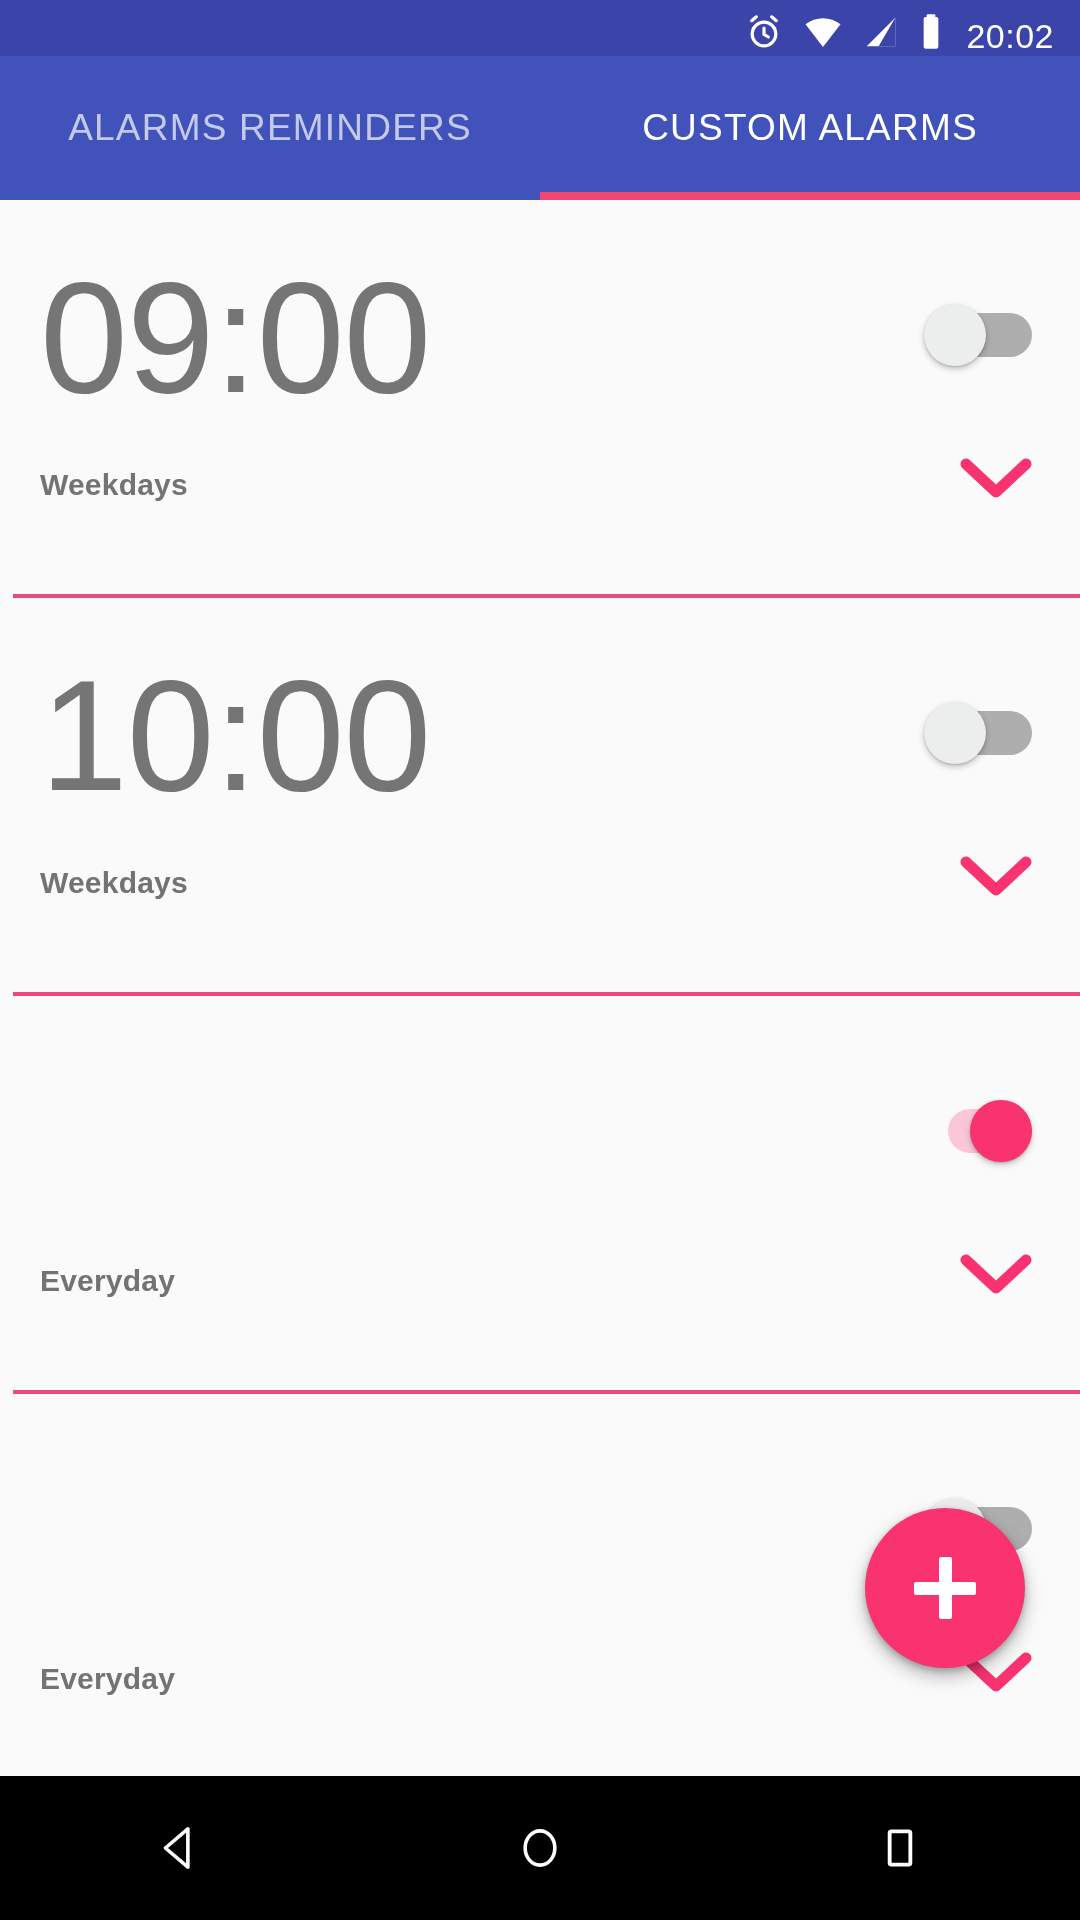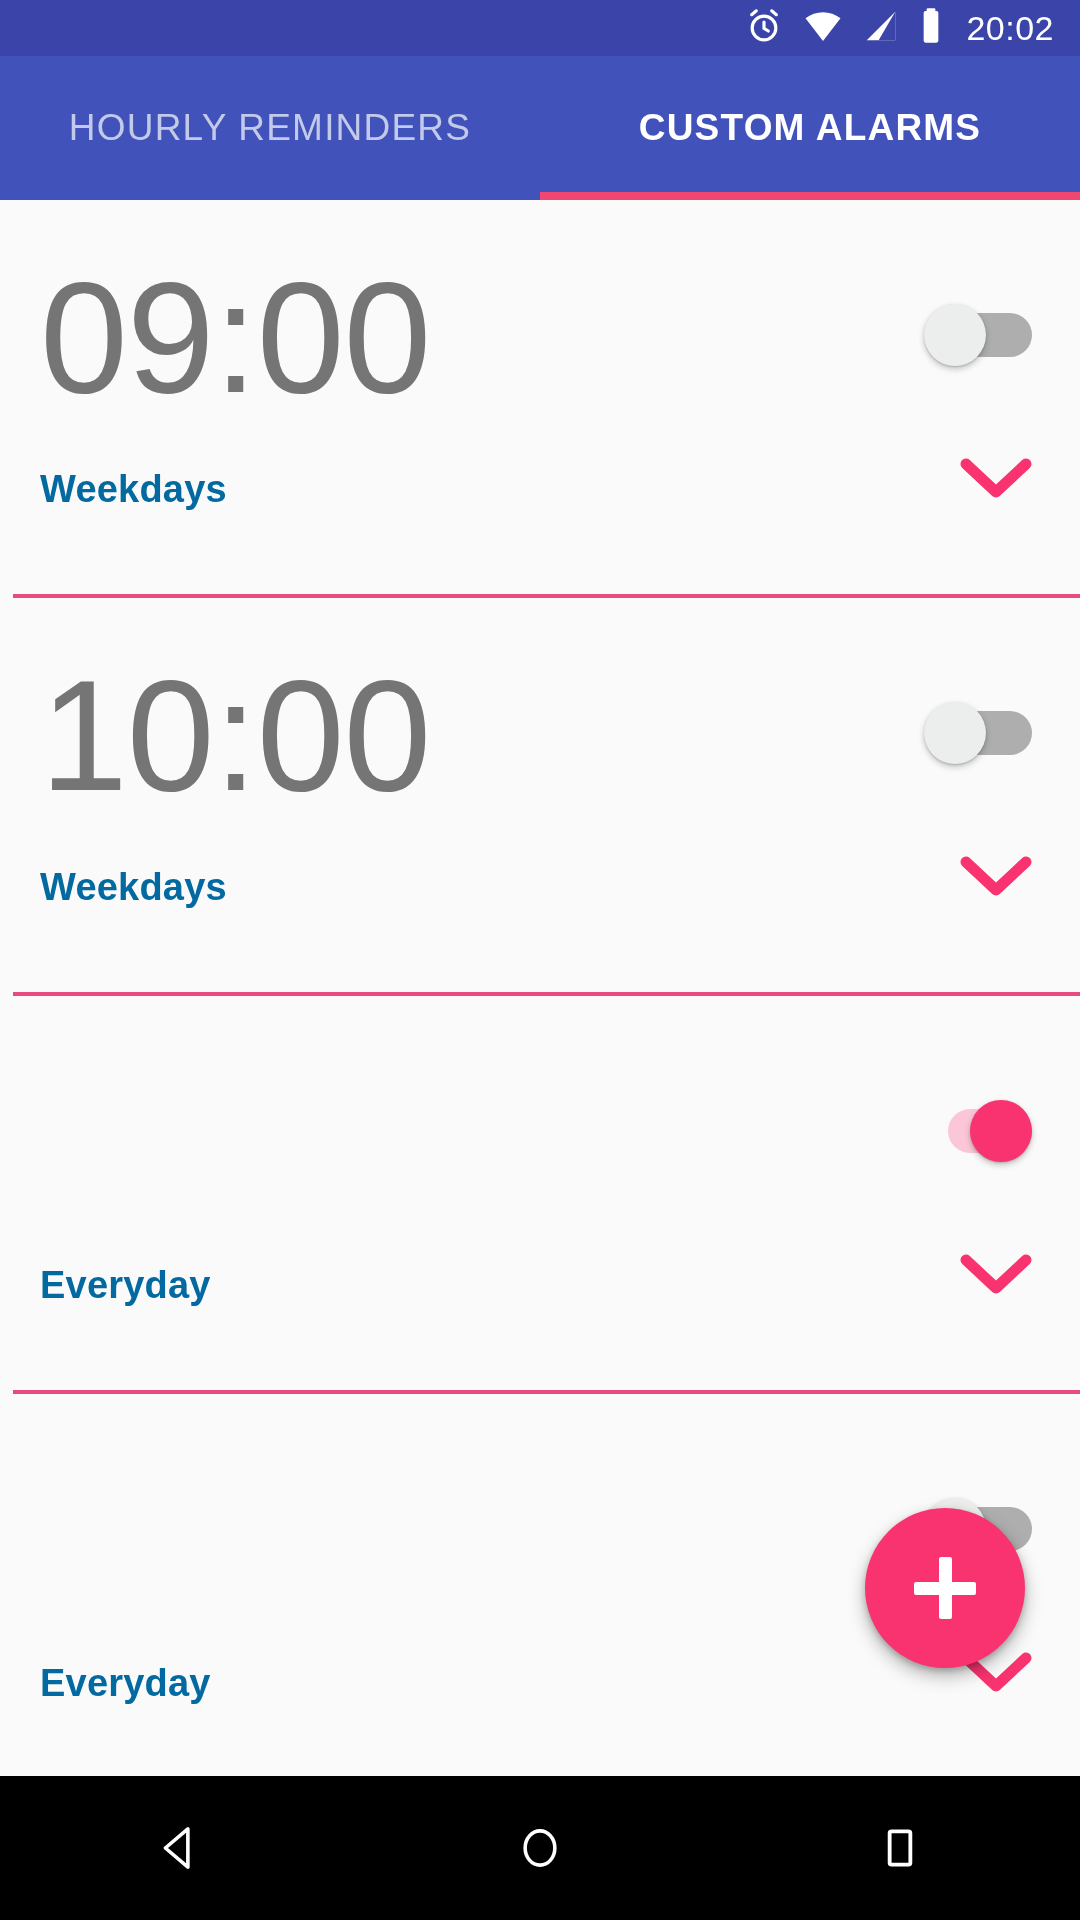--- a/index.html
+++ b/index.html
@@ -8,21 +8,21 @@
     font-family:"Liberation Sans", sans-serif;
     background:#fafafa;
     overflow:hidden;
   }
   #screen { position:relative; width:1080px; height:1920px; }
 
   
   .statusbar{
     position:absolute; top:0; left:0; width:1080px; height:56px;
     background:#3b44a8;
-    display:flex; align-items:center; justify-content:flex-end;
+    display:flex; align-items:flex-end; justify-content:flex-end;
     padding-right:26px;
   }
   .sb-icons{ display:flex; align-items:center; gap:18px; }
   .sb-time{
     color:#ffffff; font-size:34px; font-weight:400;
     margin-left:22px; letter-spacing:0.5px;
   }
 
   
   .tabbar{
@@ -30,21 +30,21 @@
     background:#4153ba;
   }
   .tabs{ display:flex; width:100%; height:100%; }
   .tab{
     flex:1 1 50%;
     display:flex; align-items:center; justify-content:center;
     font-size:37px; font-weight:400; letter-spacing:1.2px;
     cursor:pointer; user-select:none;
   }
   .tab.inactive{ color:#c3c9e8; }
-  .tab.active{ color:#ffffff;font-weight:bold; }
+  .tab.active{ color:#ffffff; }
   .tab-indicator{
     position:absolute; bottom:0; left:540px; width:540px; height:8px;
     background:#ef4672;
   }
   .header-shadow{
     position:absolute; top:200px; left:0; width:1080px; height:7px;
     background:linear-gradient(to bottom, rgba(0,0,0,0.16), rgba(0,0,0,0));
     pointer-events:none;
   }
 
@@ -56,21 +56,21 @@
   .alarm-row{
     position:relative; width:1080px; height:398px;
   }
   .alarm-time{
     position:absolute; left:40px; top:58px;
     font-size:158px; font-weight:300; color:#757575;
     letter-spacing:-1px; line-height:1;
   }
   .alarm-label{
     position:absolute; left:40px; top:268px;
-    font-size:38px; font-weight:700; color:#0369a1;
+    font-size:30px; font-weight:700; color:#737373;
     letter-spacing:0.2px;
   }
 
   
   .switch{
     position:absolute; right:48px; top:104px;
     width:108px; height:62px; cursor:pointer;
   }
   .switch .track{
     position:absolute; right:0; top:9px;
@@ -148,21 +148,21 @@
           <rect x="1.6" y="3" width="8.8" height="19" rx="1.1" fill="#ffffff"></rect>
         </svg>
       </span>
     </div>
     <div class="sb-time">20:02</div>
   </div>
 
   <div class="tabbar">
     <div class="tabs">
       <div class="tab inactive">
-        <span>HOURLY REMINDERS</span>
+        <span>ALARMS REMINDERS</span>
       </div>
       <div class="tab active">
         <span>CUSTOM ALARMS</span>
       </div>
     </div>
     <div class="tab-indicator"></div>
   </div>
   <div class="header-shadow"></div>
 
   <div class="list">

